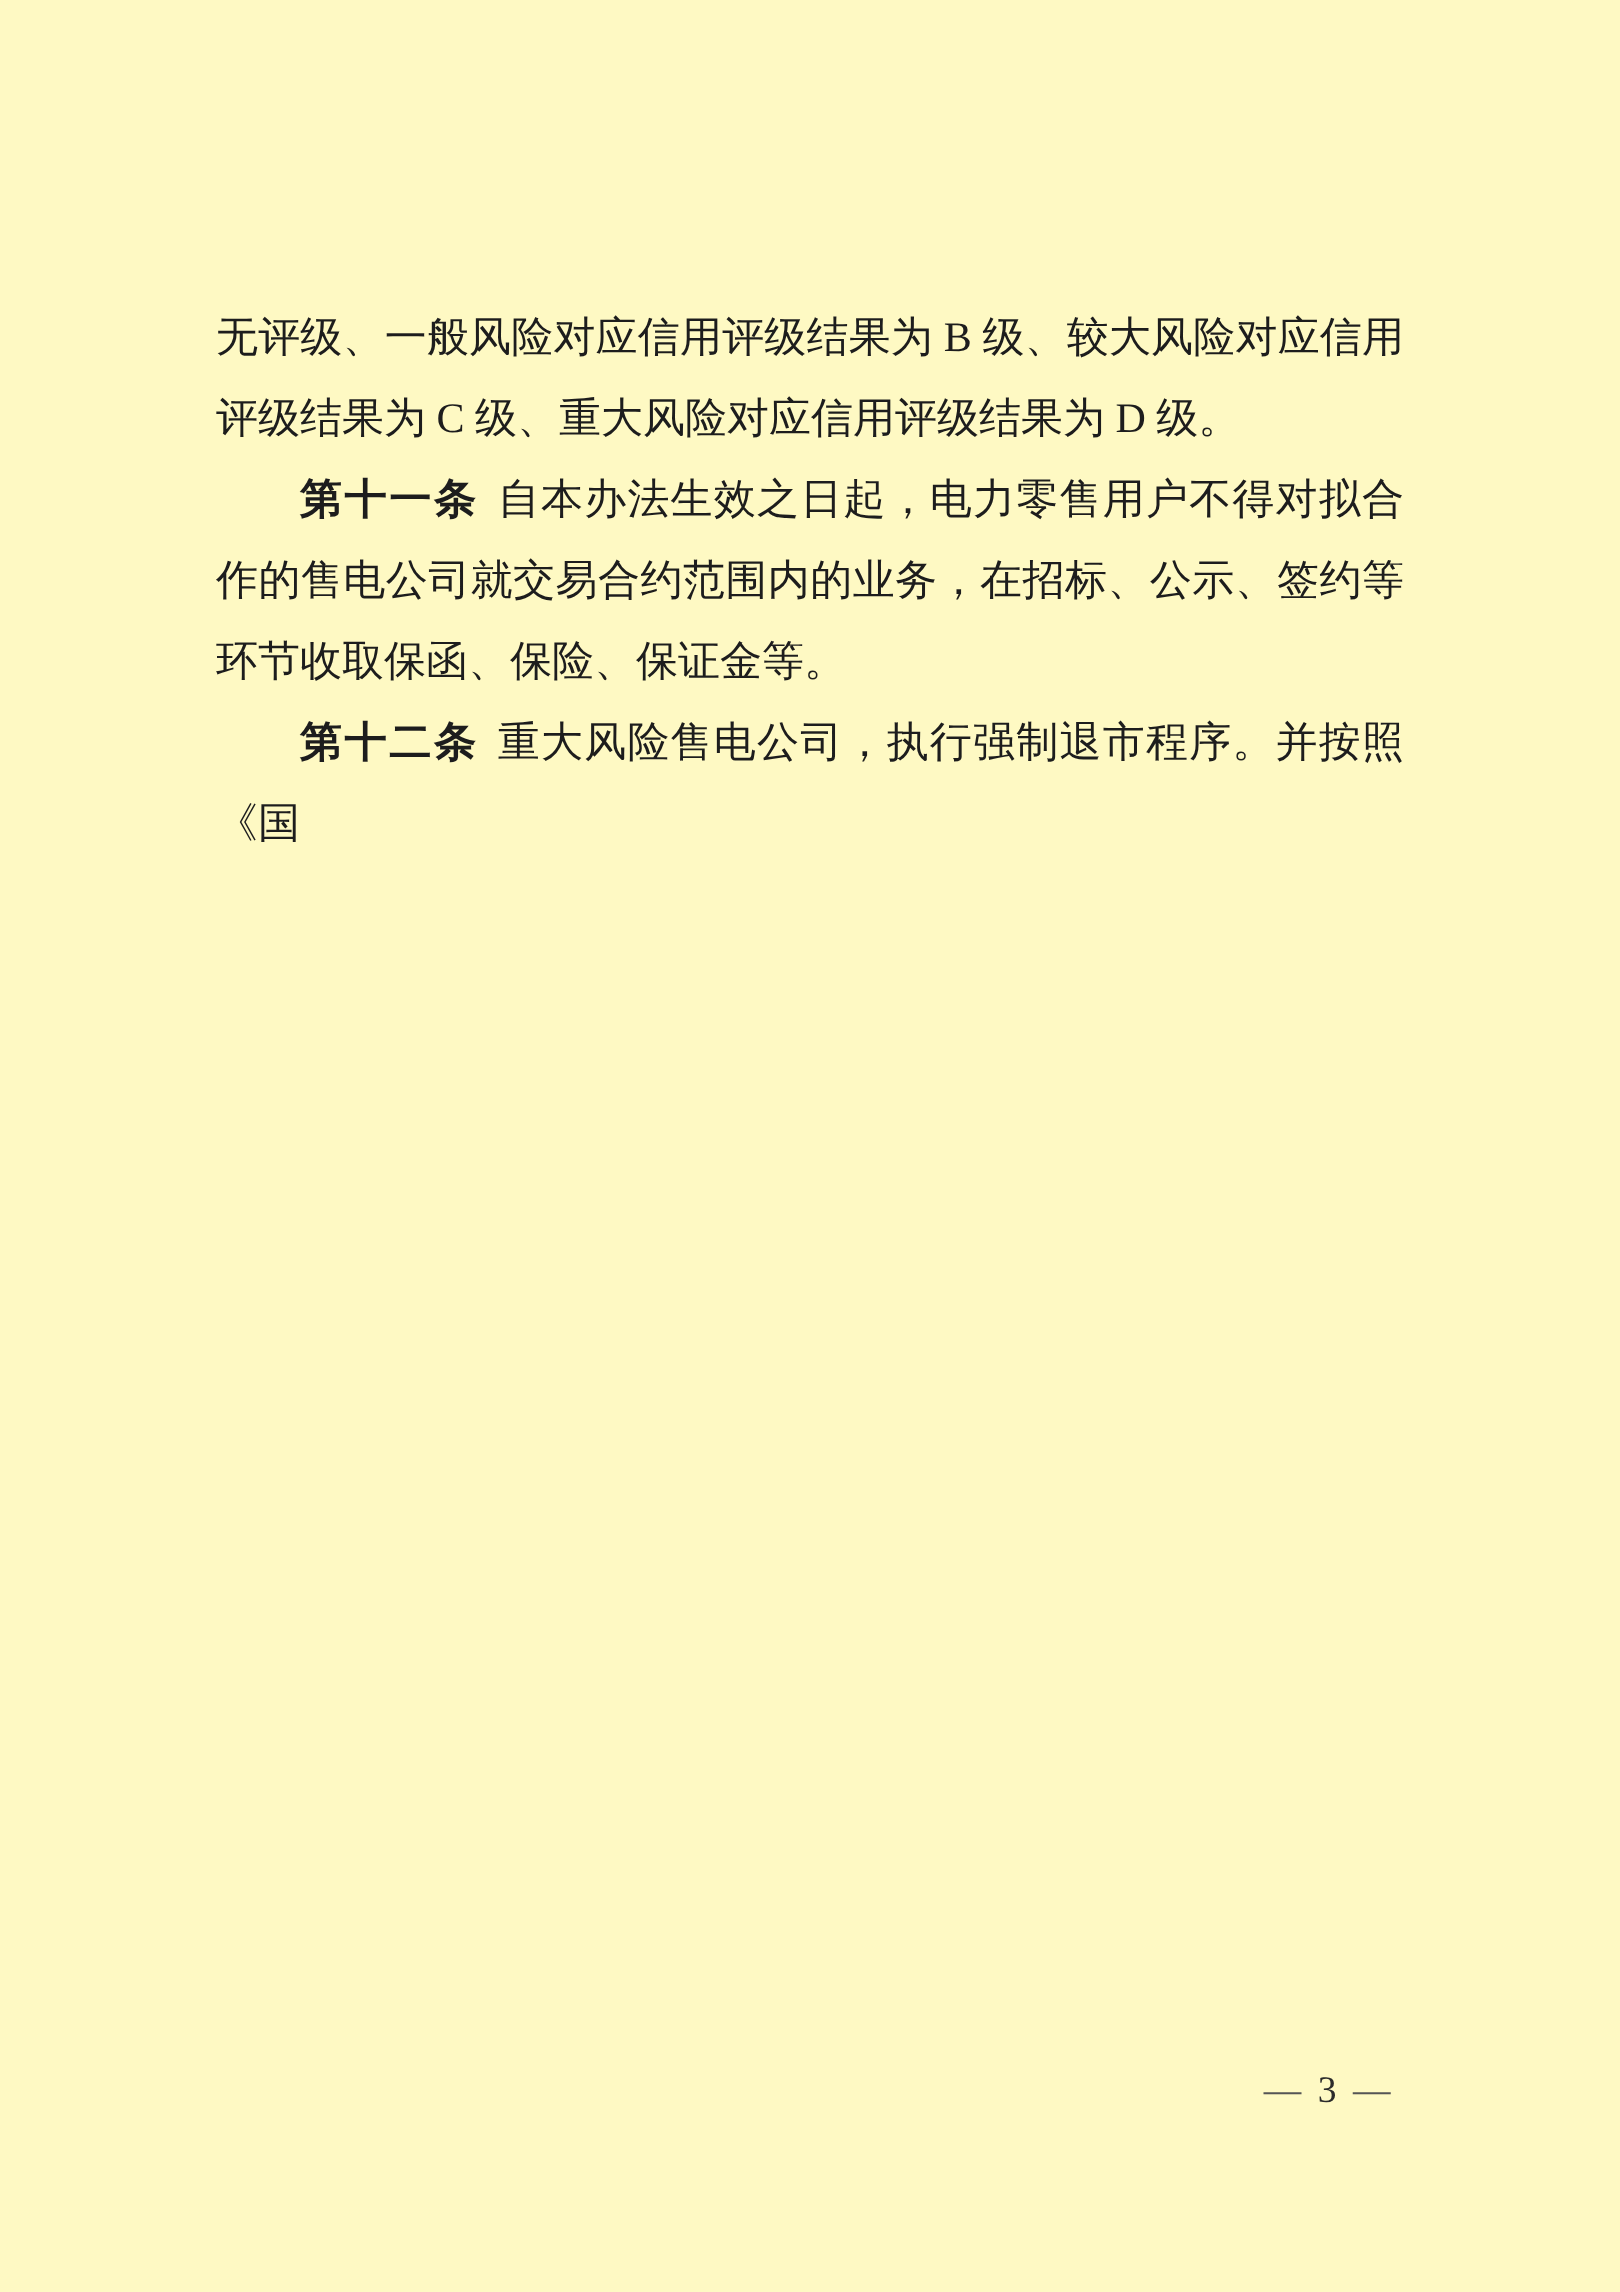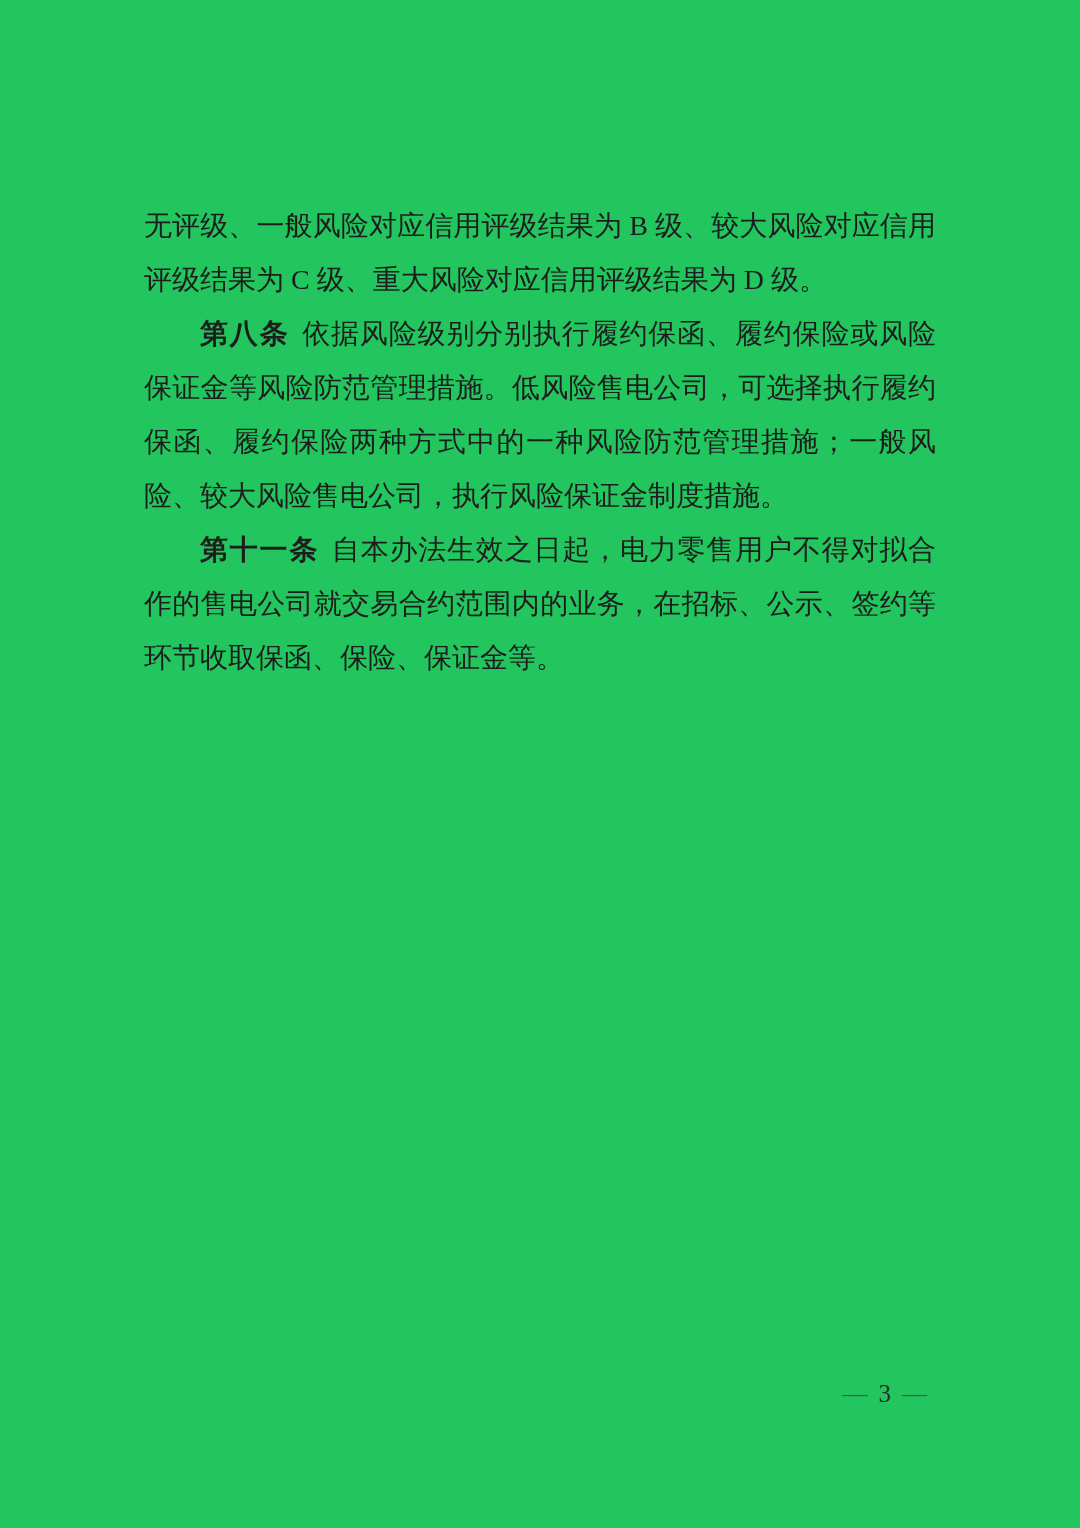--- a/index.html
+++ b/index.html
@@ -5,21 +5,21 @@
   html, body {
     margin: 0;
     padding: 0;
     background: #e9e9e9;
   }
   .page {
     position: relative;
     width: 1080px;
     height: 1528px;
     margin: 0 auto;
-    background: #22c55e;
+    background: #fef9c3;
     overflow: hidden;
     font-family: "Liberation Serif", "DejaVu Serif", serif;
   }
   .doc-content {
     position: absolute;
     left: 144px;
     top: 199px;
     width: 792px;
     font-size: 28px;
     line-height: 54px;
@@ -57,24 +57,24 @@
 </style>
 </head>
 <body>
 
 <div class="page">
 
   <div class="doc-content">
 
     <p><span>无评级、一般风险对应信用评级结果为 B 级、较大风险对应信用评级结果为 C 级、重大风险对应信用评级结果为 D 级。</span></p>
 
-    <p class="indent"><b class="article-label">第八条</b><span>依据风险级别分别执行履约保函、履约保险或风险保证金等风险防范管理措施。低风险售电公司，可选择执行履约保函、履约保险两种方式中的一种风险防范管理措施；一般风险、较大风险售电公司，执行风险保证金制度措施。</span></p>
 
 
 
     <p class="indent"><b class="article-label">第十一条</b><span>自本办法生效之日起，电力零售用户不得对拟合作的售电公司就交易合约范围内的业务，在招标、公示、签约等环节收取保函、保险、保证金等。</span></p>
 
+    <p class="indent"><b class="article-label">第十二条</b><span>重大风险售电公司，执行强制退市程序。并按照《国</span></p>
 
   </div>
 
   <div class="page-footer"><span class="dash">—</span><span class="pageno">3</span><span class="dash">—</span></div>
 
 </div>
 
 </body></html>

